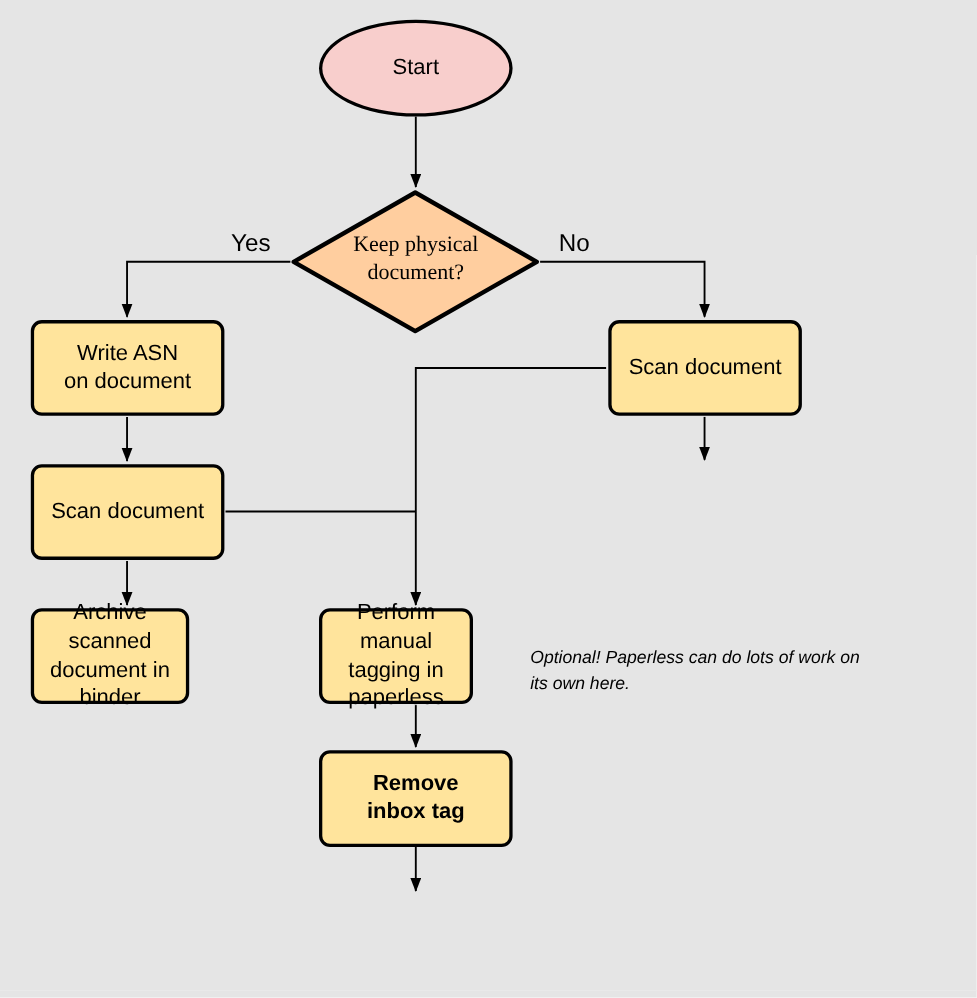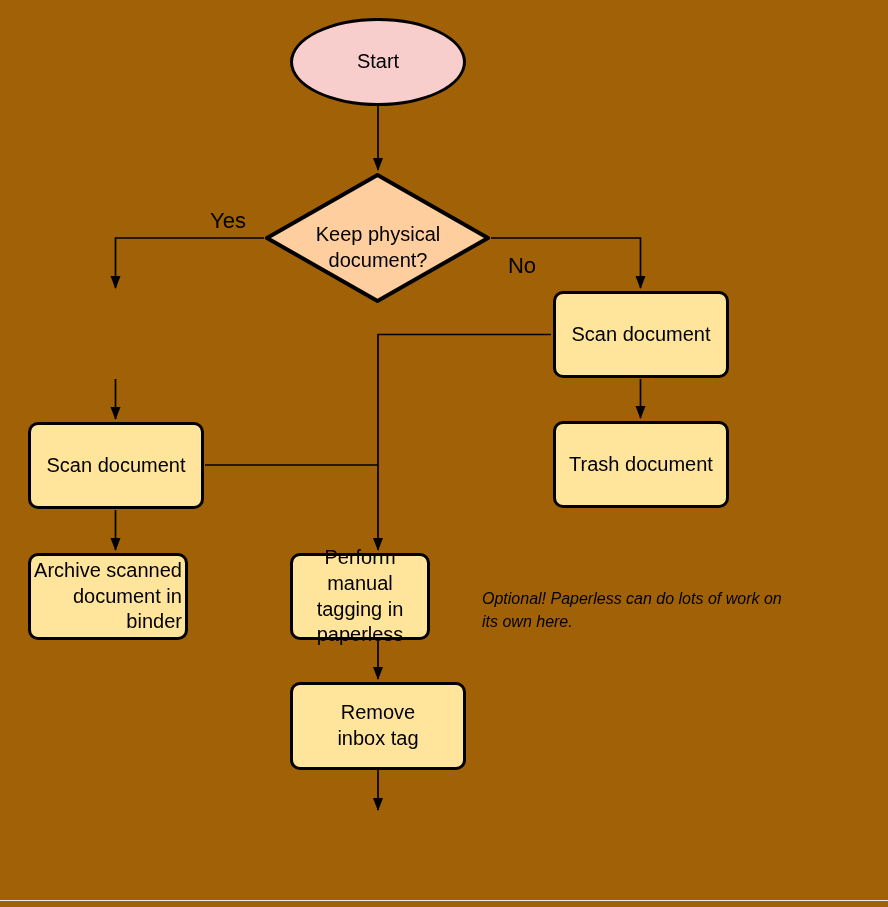--- a/index.html
+++ b/index.html
@@ -1,20 +1,20 @@
 <!DOCTYPE html>
 <html><head>
 <meta charset="utf-8">
 <style>
   html, body { margin: 0; padding: 0; background: #ffffff; }
   .canvas {
     position: relative;
     width: 888px;
     height: 907px;
-    background: #a16207;
+    background: #e5e5e5;
     font-family: "Liberation Sans", "DejaVu Sans", sans-serif;
     color: #000000;
     overflow: hidden;
   }
   .edge-layer {
     position: absolute;
     left: 0; top: 0;
     width: 888px; height: 907px;
   }
   .edge {
@@ -92,44 +92,45 @@
     <path class="edge" d="M640.5 379 L640.5 418" marker-end="url(#arrow)"></path>
     <path class="edge" d="M551 334.5 L378 334.5 L378 550" marker-end="url(#arrow)"></path>
     <path class="edge" d="M205 465 L378 465"></path>
     <path class="edge" d="M378 641 L378 679" marker-end="url(#arrow)"></path>
     <path class="edge" d="M378 770 L378 810" marker-end="url(#arrow)"></path>
     <polygon class="decision-shape" points="377.5,175 488,238 377.5,301 267,238"></polygon>
   </svg>
 
   <div class="node terminator" style="left:290px; top:18px; width:176px; height:88px;">Start</div>
 
-  <div class="node decision-label" style="left:278px; top:213px; width:200px; height:70px;">Keep physical
+  <div class="node decision-label" style="left:278px; top:201px; width:200px; height:70px;font-family:Liberation Serif, serif;">Keep physical
 document?</div>
 
   <div class="edge-label" style="left:200px; top:208px; width:56px;">Yes</div>
 
-  <div class="edge-label" style="left:494px; top:208px; width:56px;margin-top:45px;">No</div>
+  <div class="edge-label" style="left:494px; top:208px; width:56px;">No</div>
 
+  <div class="node process" style="left:28px; top:291px; width:176px; height:87px;">Write ASN
+on document</div>
 
   <div class="node process" style="left:28px; top:422px; width:176px; height:87px;">Scan document</div>
 
-  <div class="node process" style="left:28px; top:553px; width:160px; height:87px;text-align:right;">Archive scanned
+  <div class="node process" style="left:28px; top:553px; width:144px; height:87px;">Archive scanned
 document in
 binder</div>
 
   <div class="node process" style="left:553px; top:291px; width:176px; height:87px;">Scan document</div>
 
-  <div class="node process" style="left:553px; top:421px; width:176px; height:87px;">Trash document</div>
 
   <div class="node process" style="left:290px; top:553px; width:140px; height:87px;">Perform manual
 tagging in
 paperless</div>
 
   <div class="note" style="left:482px; top:587px;">Optional! Paperless can do lots of work on
 its own here.</div>
 
-  <div class="node process" style="left:290px; top:682px; width:176px; height:88px;">Remove
+  <div class="node process" style="left:290px; top:682px; width:176px; height:88px;font-weight:bold;">Remove
 inbox tag</div>
 
 
   <div class="page-line" style="top:900px;"></div>
 
 </div>
 
 </body></html>

